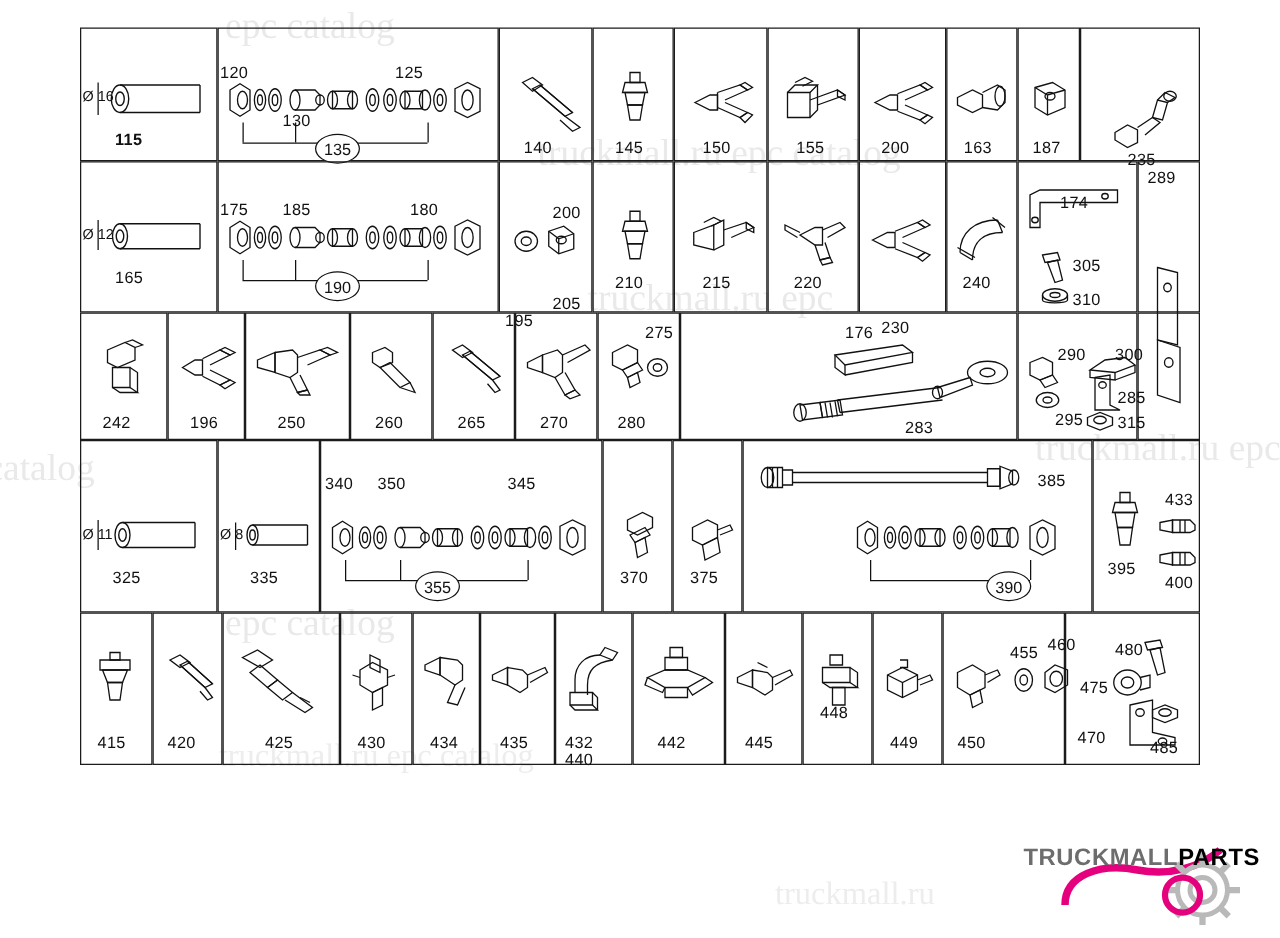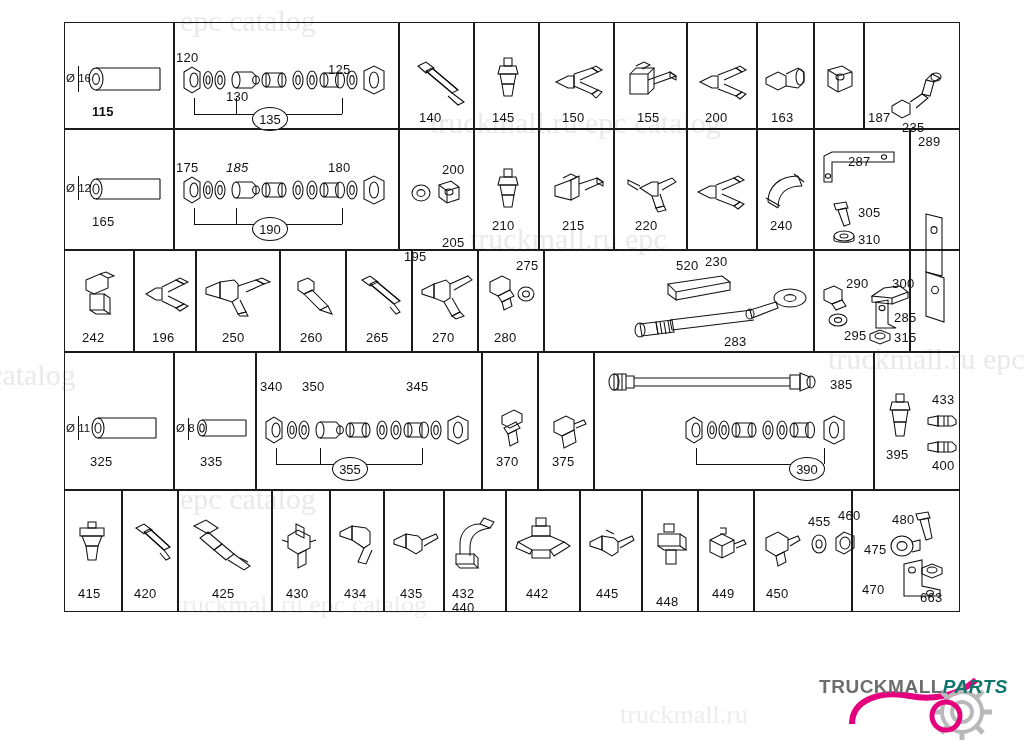--- a/index.html
+++ b/index.html
@@ -74,21 +74,21 @@
     position:absolute;
     right:16px;bottom:52px;
     font-size:19px;
     font-weight:bold;
     letter-spacing:.5px;
     color:#6d6d6d;
     font-family:"Liberation Sans", sans-serif;
     white-space:nowrap;
     z-index:4;
   }
-  .logo-txt .pink{color:#0f766e;font-style:italic;}
+  .logo-txt .pink{color:#000000;}
 </style>
 </head>
 <body>
 
 <div class="wm" style="left:180px;top:4px;">epc catalog</div>
 <div class="wm" style="left:430px;top:106px;">truckmall.ru epc catalog</div>
 <div class="wm" style="left:470px;top:222px;">truckmall.ru epc</div>
 <div class="wm" style="left:-60px;top:358px;">epc catalog</div>
 <div class="wm" style="left:828px;top:342px;">truckmall.ru epc catalog</div>
 <div class="wm" style="left:180px;top:482px;">epc catalog</div>
@@ -153,21 +153,21 @@
         <ellipse cx="158" cy="16" rx="4.5" ry="8"></ellipse>
         <ellipse cx="170" cy="16" rx="5" ry="9"></ellipse>
           <ellipse cx="170" cy="16" rx="2.2" ry="4.4"></ellipse>
         <path d="M182 7 L192 2 L202 7 L202 25 L192 30 L182 25 Z"></path>
         <ellipse cx="192" cy="16" rx="4.5" ry="8"></ellipse>
       </g>
     </svg>
   </div>
   <div class="lbl" style="left:112px;top:28px;">120</div>
   <div class="lbl" style="left:162px;top:28px;margin-top:39px;">130</div>
-  <div class="lbl" style="left:264px;top:28px;margin-top:12px;">125</div>
+  <div class="lbl" style="left:252px;top:28px;">125</div>
 
   <div class="ln lnv" style="left:130px;top:76px;height:16px;"></div>
   <div class="ln lnv" style="left:172px;top:76px;height:16px;"></div>
   <div class="ln lnv" style="left:278px;top:76px;height:16px;"></div>
   <div class="ln lnh" style="left:130px;top:92px;width:148px;"></div>
   <div class="circ" style="left:188px;top:85px;">135</div>
 
   <div class="g" style="left:348px;top:38px;">
     <svg width="58" height="46" viewBox="0 0 58 46">
       <g fill="none" stroke="#111" stroke-width="1.05">
@@ -246,21 +246,21 @@
 
   <div class="g" style="left:758px;top:42px;">
     <svg width="34" height="34" viewBox="0 0 34 34">
       <g fill="none" stroke="#111" stroke-width="1.05">
         <path d="M6 6 L20 2 L30 8 L30 22 L16 28 L6 22 Z"></path>
         <path d="M6 6 L16 12 L30 8 M16 12 L16 28"></path>
         <ellipse cx="18" cy="13" rx="4" ry="3"></ellipse>
       </g>
     </svg>
   </div>
-  <div class="lbl" style="left:804px;top:88px;">187</div>
+  <div class="lbl" style="left:762px;top:88px;">187</div>
 
   <div class="g" style="left:824px;top:48px;">
     <svg width="60" height="52" viewBox="0 0 60 52">
       <g fill="none" stroke="#111" stroke-width="1.05">
         <path d="M4 36 L14 30 L22 34 L22 44 L14 48 L4 42 Z"></path>
         <path d="M22 32 L34 24 L40 28 L28 38"></path>
         <path d="M34 24 L38 10 L46 12 L42 26 Z"></path>
         <path d="M38 10 L44 4 L52 8 L46 12"></path>
         <ellipse cx="48" cy="7" rx="5" ry="4"></ellipse>
       </g>
@@ -317,21 +317,21 @@
         <ellipse cx="142" cy="16" rx="4" ry="7"></ellipse>
         <ellipse cx="158" cy="16" rx="4.5" ry="8"></ellipse>
         <ellipse cx="170" cy="16" rx="5" ry="9"></ellipse>
           <ellipse cx="170" cy="16" rx="2.2" ry="4.4"></ellipse>
         <path d="M182 7 L192 2 L202 7 L202 25 L192 30 L182 25 Z"></path>
         <ellipse cx="192" cy="16" rx="4.5" ry="8"></ellipse>
       </g>
     </svg>
   </div>
   <div class="lbl" style="left:112px;top:138px;">175</div>
-  <div class="lbl" style="left:162px;top:138px;font-style:italic;">185</div>
+  <div class="lbl" style="left:162px;top:138px;">185</div>
   <div class="lbl" style="left:264px;top:138px;">180</div>
   <div class="ln lnv" style="left:130px;top:186px;height:16px;"></div>
   <div class="ln lnv" style="left:172px;top:186px;height:16px;"></div>
   <div class="ln lnv" style="left:278px;top:186px;height:16px;"></div>
   <div class="ln lnh" style="left:130px;top:202px;width:148px;"></div>
   <div class="circ" style="left:188px;top:195px;">190</div>
 
   <div class="g" style="left:343px;top:155px;">
     <svg width="62" height="42" viewBox="0 0 62 42">
       <g fill="none" stroke="#111" stroke-width="1.05">
@@ -412,21 +412,21 @@
 
   <div class="g" style="left:756px;top:120px;">
     <svg width="86" height="44" viewBox="0 0 86 44">
       <g fill="none" stroke="#111" stroke-width="1.05">
         <path d="M4 14 L4 40 L12 40 L12 20 L74 20 L74 10 L12 10 Z"></path>
         <ellipse cx="8" cy="34" rx="2.6" ry="2.2"></ellipse>
         <ellipse cx="64" cy="15" rx="2.6" ry="2.2"></ellipse>
       </g>
     </svg>
   </div>
-  <div class="lbl" style="left:784px;top:132px;">287</div>
+  <div class="lbl" style="left:784px;top:132px;">174</div>
 
   <div class="g" style="left:766px;top:178px;">
     <svg width="30" height="28" viewBox="0 0 30 28">
       <g fill="none" stroke="#111" stroke-width="1.05">
         <path d="M4 4 L16 2 L18 8 L6 10 Z"></path>
         <path d="M8 10 L16 8 L20 24 L14 26 Z"></path>
       </g>
     </svg>
   </div>
   <div class="lbl" style="left:794px;top:183px;">305</div>
@@ -555,21 +555,21 @@
 
   <div class="g" style="left:600px;top:252px;">
     <svg width="70" height="30" viewBox="0 0 70 30">
       <g fill="none" stroke="#111" stroke-width="1.05">
         <path d="M4 10 L58 2 L66 8 L12 18 Z"></path>
         <path d="M4 10 L4 20 L12 26 L12 18"></path>
         <path d="M66 8 L66 16 L12 26"></path>
       </g>
     </svg>
   </div>
-  <div class="lbl" style="left:612px;top:236px;">520</div>
+  <div class="lbl" style="left:612px;top:236px;">176</div>
 
   <div class="g" style="left:566px;top:262px;">
     <svg width="180" height="60" viewBox="0 0 180 60">
       <g fill="none" stroke="#111" stroke-width="1.05">
 
         <ellipse cx="160" cy="14" rx="16" ry="9"></ellipse>
         <ellipse cx="160" cy="14" rx="6" ry="3.4"></ellipse>
         <path d="M146 18 L120 26 L122 34 L148 24 Z"></path>
 
         <path d="M40 36 L122 26 M42 46 L124 36"></path>
@@ -953,21 +953,21 @@
     <svg width="42" height="46" viewBox="0 0 42 46">
       <g fill="none" stroke="#111" stroke-width="1.05">
         <path d="M14 2 L24 2 L24 10 L14 10 Z"></path>
         <path d="M8 12 L30 12 L30 24 L8 24 Z"></path>
         <path d="M8 24 L14 28 L36 28 L30 24"></path>
         <path d="M30 12 L36 16 L36 28"></path>
         <path d="M16 28 L26 28 L26 42 L16 42 Z"></path>
       </g>
     </svg>
   </div>
-  <div class="lbl" style="left:592px;top:572px;">448</div>
+  <div class="lbl" style="left:592px;top:540px;">448</div>
 
   <div class="g" style="left:642px;top:504px;">
     <svg width="42" height="42" viewBox="0 0 42 42">
       <g fill="none" stroke="#111" stroke-width="1.05">
         <path d="M4 14 L16 8 L28 14 L28 26 L16 32 L4 26 Z"></path>
         <path d="M4 14 L16 20 L28 14 M16 20 L16 32"></path>
         <path d="M14 2 L20 2 L20 8 L14 8"></path>
         <path d="M28 18 L38 14 L40 18 L30 22"></path>
       </g>
     </svg>
@@ -1033,21 +1033,21 @@
     </svg>
   </div>
   <div class="g" style="left:852px;top:540px;">
     <svg width="32" height="22" viewBox="0 0 32 22">
       <g fill="none" stroke="#111" stroke-width="1.05">
         <path d="M6 6 L16 2 L26 6 L26 12 L16 16 L6 12 Z"></path>
         <ellipse cx="16" cy="8" rx="5" ry="3"></ellipse>
       </g>
     </svg>
   </div>
-  <div class="lbl" style="left:856px;top:568px;">663</div>
+  <div class="lbl" style="left:856px;top:568px;">485</div>
 
 </div>
 
 <div class="logo-txt">
   <span>TRUCKMALL</span><span class="pink">PARTS</span>
 </div>
 <div class="logo">
   <svg width="170" height="70" viewBox="0 0 170 70">
     <g fill="none" stroke="#e5007d" stroke-width="5">
       <path d="M12 54 C12 30 40 20 70 26 C96 31 120 24 136 10" stroke-width="6"></path>

